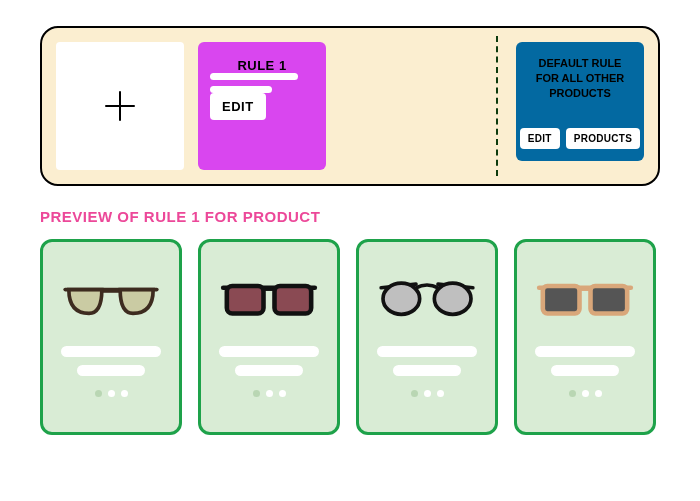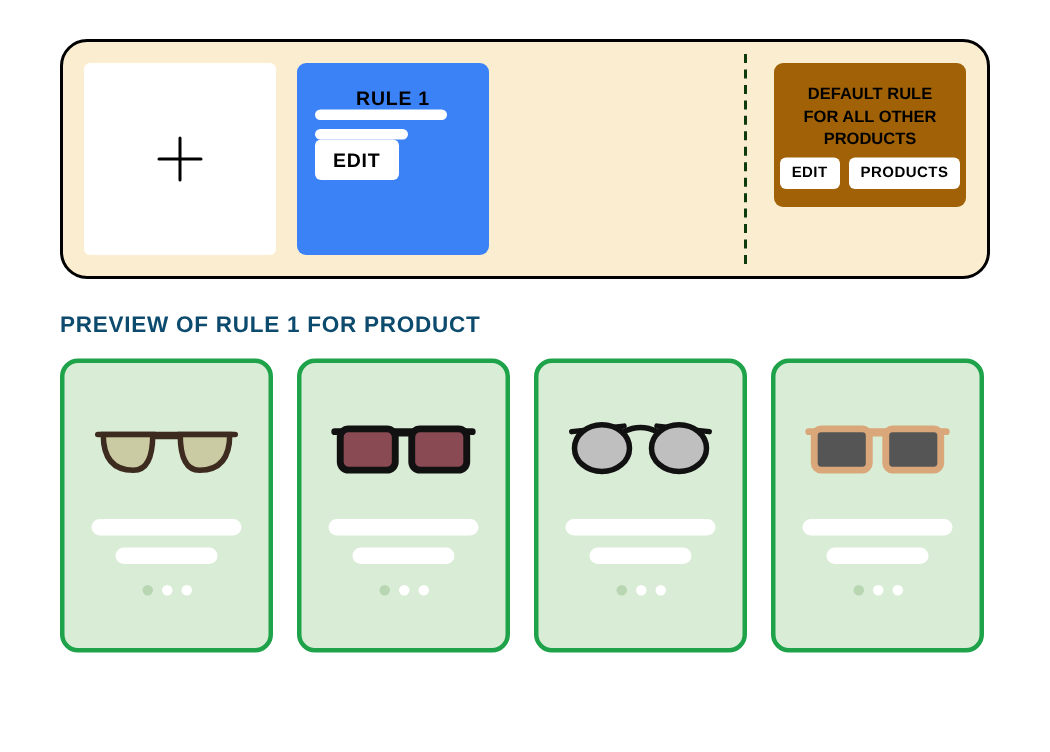--- a/index.html
+++ b/index.html
@@ -35,21 +35,21 @@
   .plus-icon {
     width: 36px;
     height: 36px;
     stroke: #000;
     stroke-width: 2;
     stroke-linecap: round;
   }
   .rule-card {
     width: 128px;
     height: 128px;
-    background: #3b82f6;
+    background: #d946ef;
     border-radius: 6px;
     display: flex;
     flex-direction: column;
     align-items: center;
     padding: 16px 12px 14px;
   }
   .rule-title {
     font-size: 13px;
     font-weight: 600;
     letter-spacing: 0.5px;
@@ -71,22 +71,22 @@
   }
   .divider {
     position: absolute;
     right: 160px;
     top: 8px;
     bottom: 8px;
     border-left: 2px dashed #0d3b0d;
   }
   .default-card {
     width: 128px;
-    height: 96px;
-    background: #a16207;
+    height: 119px;
+    background: #0369a1;
     border-radius: 6px;
     margin-left: auto;
     display: flex;
     flex-direction: column;
     align-items: center;
     justify-content: space-between;
     padding: 14px 10px 12px;
   }
   .default-title {
     font-size: 11px;
@@ -107,21 +107,21 @@
     font-size: 10px;
     font-weight: 700;
     letter-spacing: 0.3px;
     cursor: pointer;
   }
   .preview-heading {
     margin-top: 22px;
     font-size: 15px;
     font-weight: 700;
     letter-spacing: 0.5px;
-    color: #0c4a6e;
+    color: #ec4899;
   }
   .preview-grid {
     margin-top: 14px;
     display: flex;
     gap: 16px;
   }
   .product-card {
     width: 142px;
     height: 196px;
     background: #d9ecd5;

